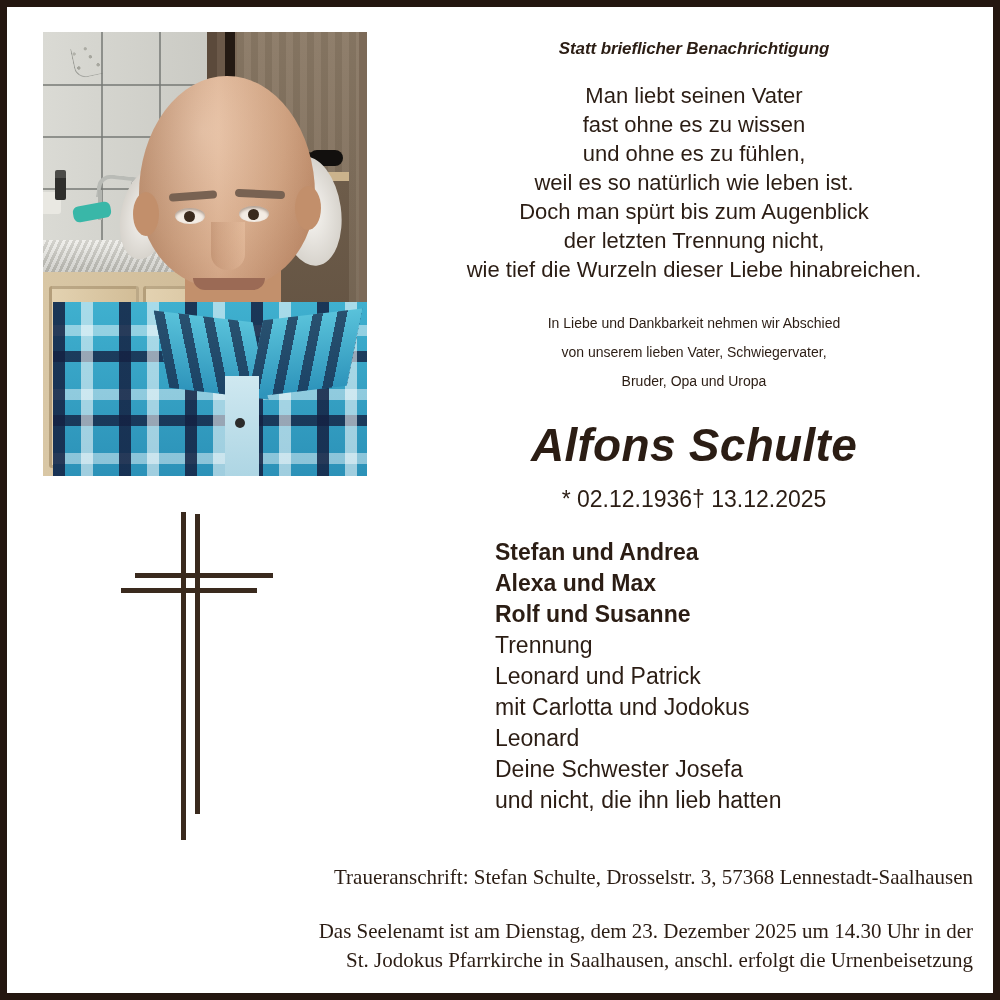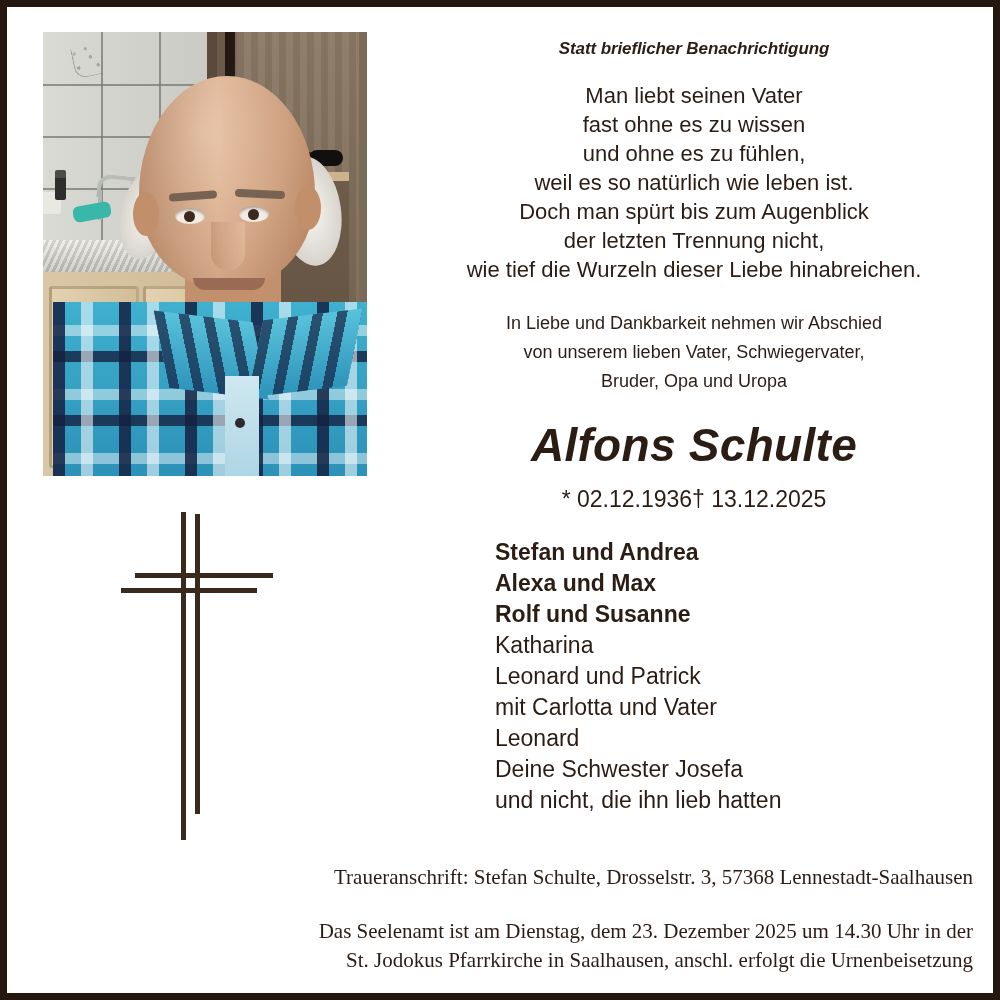--- a/index.html
+++ b/index.html
@@ -361,21 +361,21 @@
   .poem {
     margin-top: 22px;
     font-size: 22px;
     line-height: 29px;
     font-weight: normal;
   }
   .poem .ln { white-space: nowrap; }
 
   .dedication {
     margin-top: 25px;
-    font-size: 18px;
+    font-size: 14px;
     line-height: 29px;
   }
 
   .deceased-name {
     margin-top: 22px;
     font-size: 46px;
     font-weight: bold;
     font-style: italic;
     letter-spacing: 0.3px;
   }
@@ -521,23 +521,23 @@
 
       <div class="dates">
         <span>* 02.12.1936</span>
         <span>† 13.12.2025</span>
       </div>
 
       <div class="mourners">
         <div class="m-line bold">Stefan und Andrea</div>
         <div class="m-line bold">Alexa und Max</div>
         <div class="m-line bold">Rolf und Susanne</div>
-        <div class="m-line">Katharina</div>
+        <div class="m-line">Trennung</div>
         <div class="m-line">Leonard und Patrick</div>
-        <div class="m-line">mit Carlotta und Vater</div>
+        <div class="m-line">mit Carlotta und Jodokus</div>
         <div class="m-line">Leonard</div>
         <div class="m-line">Deine Schwester Josefa</div>
         <div class="m-line">und nicht, die ihn lieb hatten</div>
       </div>
     </div>
 
     <div class="footer">
       <div class="addr">Traueranschrift: Stefan Schulte, Drosselstr. 3, 57368 Lennestadt-Saalhausen</div>
       <div class="service">
         <div class="ln">Das Seelenamt ist am Dienstag, dem 23. Dezember 2025 um 14.30 Uhr in der</div>

